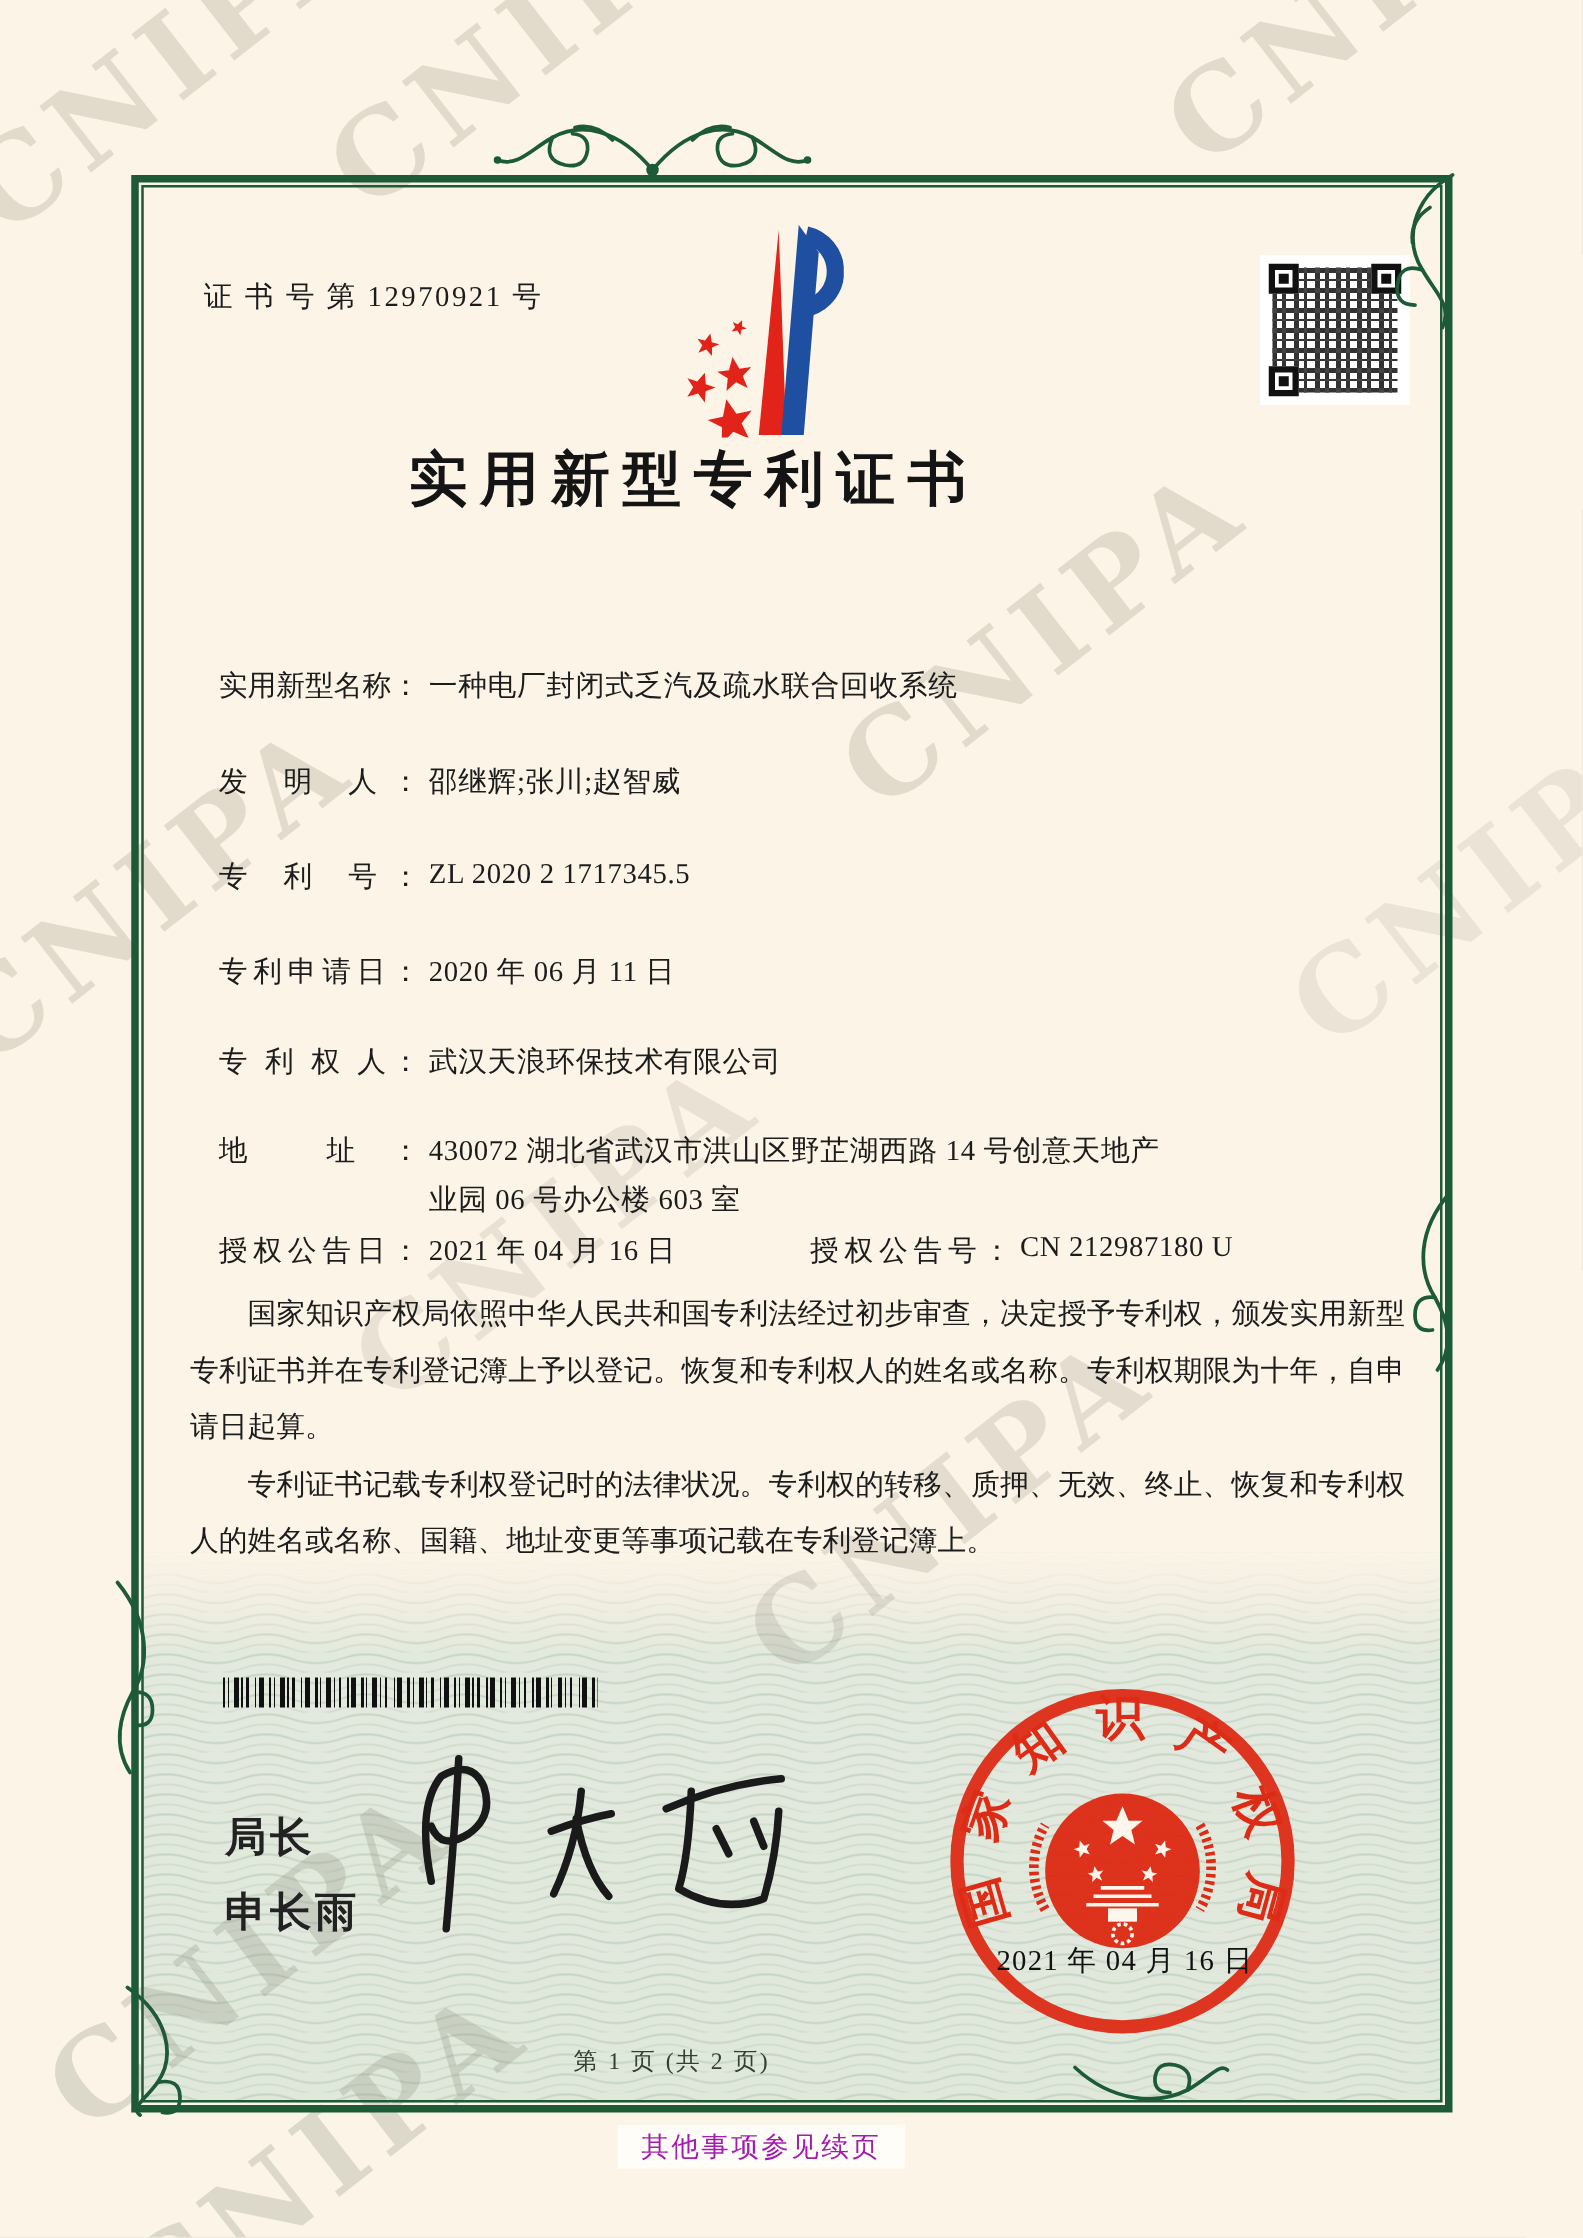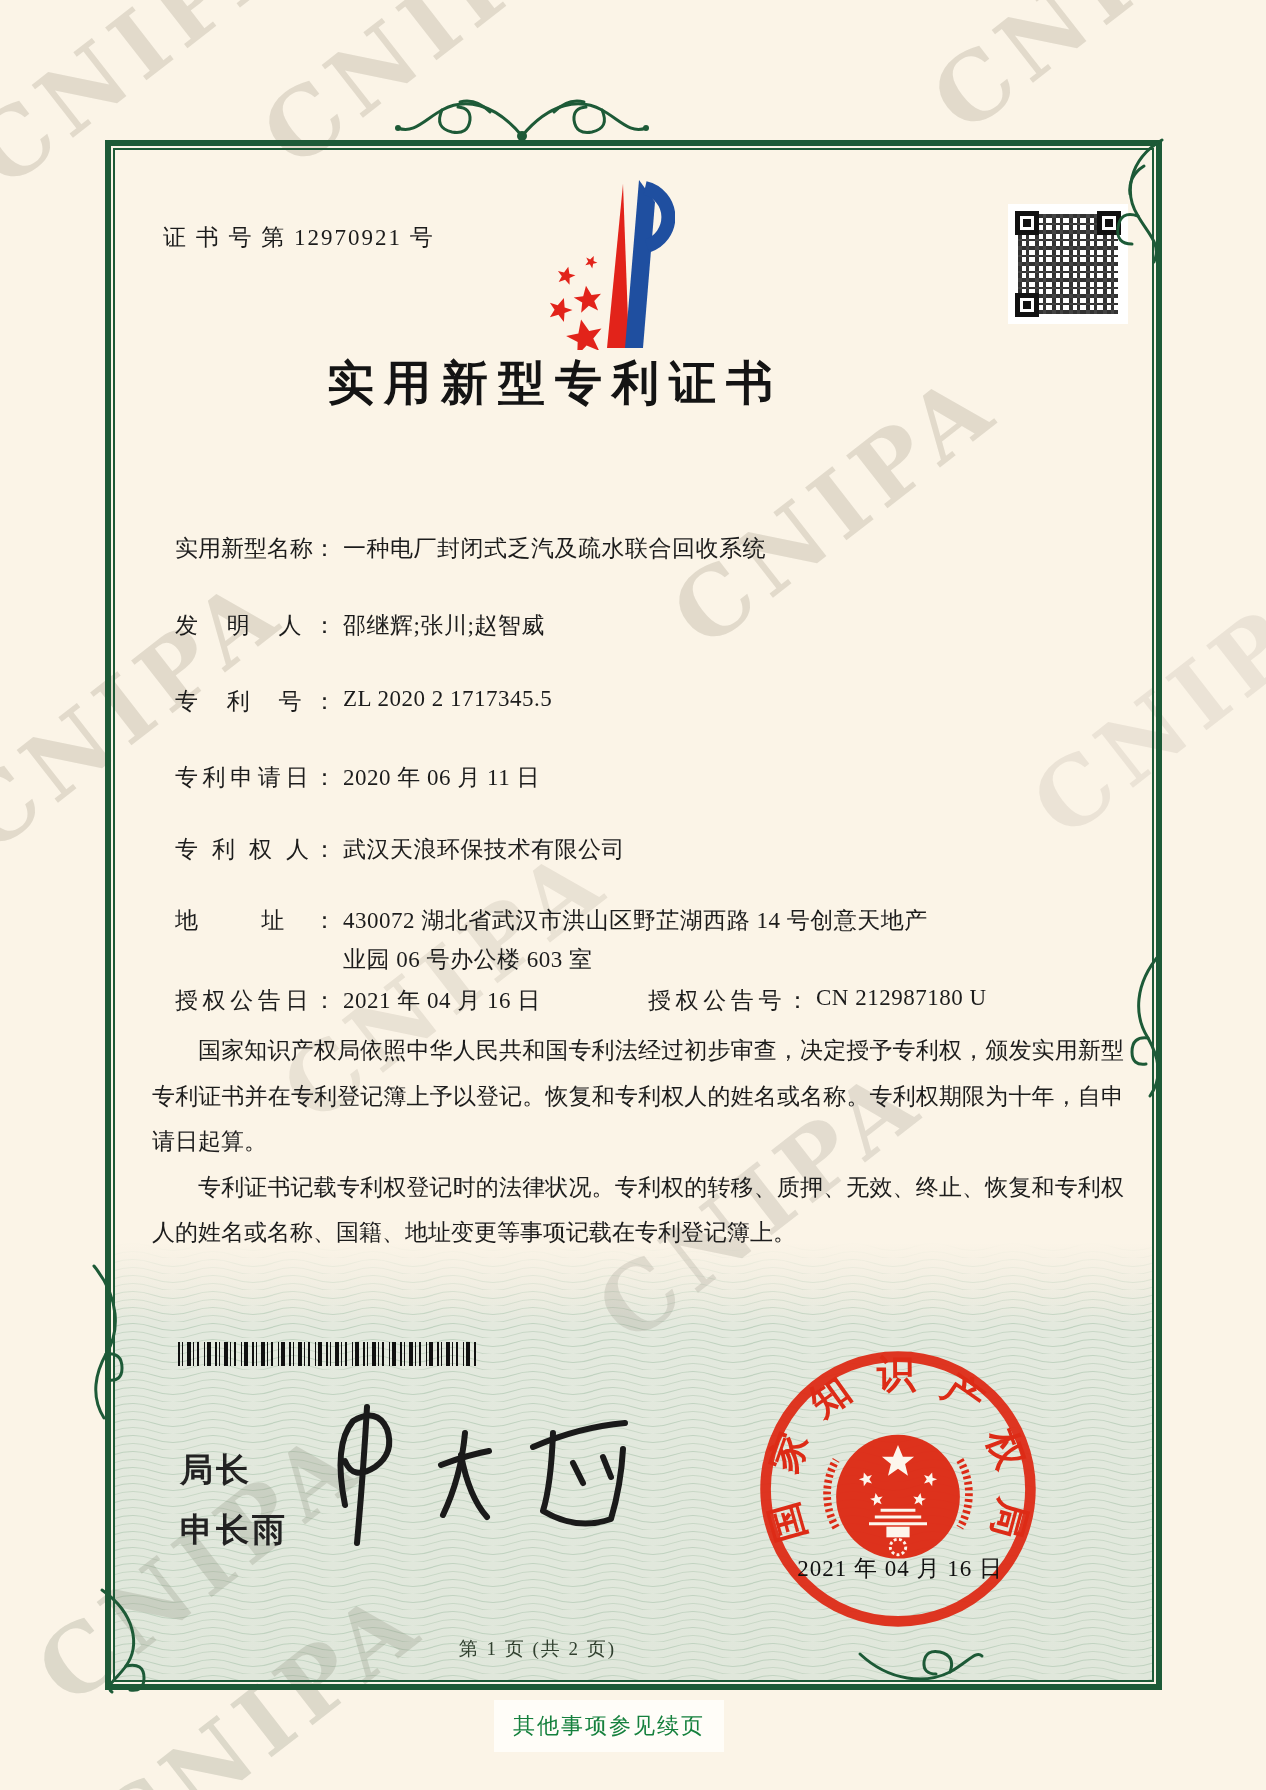--- a/index.html
+++ b/index.html
@@ -138,23 +138,23 @@
   .seal-date{
     position:absolute;left:790px;top:1553px;width:220px;z-index:5;
     text-align:center;font-size:23px;letter-spacing:1px;color:#111;white-space:nowrap;
   }
   
   .page-info{
     position:absolute;left:105px;top:1636px;width:865px;z-index:2;
     text-align:center;font-size:19px;letter-spacing:2px;color:#31402f;
   }
   .continuation{
-    position:absolute;left:494px;top:1700px;width:230px;height:52px;z-index:2;
+    position:absolute;left:494px;top:1700px;width:230px;height:35px;z-index:2;
     background:#fffdf8;display:flex;align-items:center;justify-content:center;
-    font-size:22px;letter-spacing:2px;color:#15803d;
+    font-size:22px;letter-spacing:2px;color:#a21caf;
   }
   
   .orn{position:absolute;z-index:3;pointer-events:none;}
   .orn-top{left:390px;top:84px;width:264px;height:64px;}
   .orn-tr{left:1108px;top:136px;width:64px;height:130px;}
   .orn-rm{left:1124px;top:950px;width:44px;height:150px;}
   .orn-lm{left:86px;top:1262px;width:44px;height:160px;}
   .orn-br{left:856px;top:1638px;width:130px;height:52px;}
   .orn-bl{left:92px;top:1586px;width:60px;height:110px;}
 </style>

